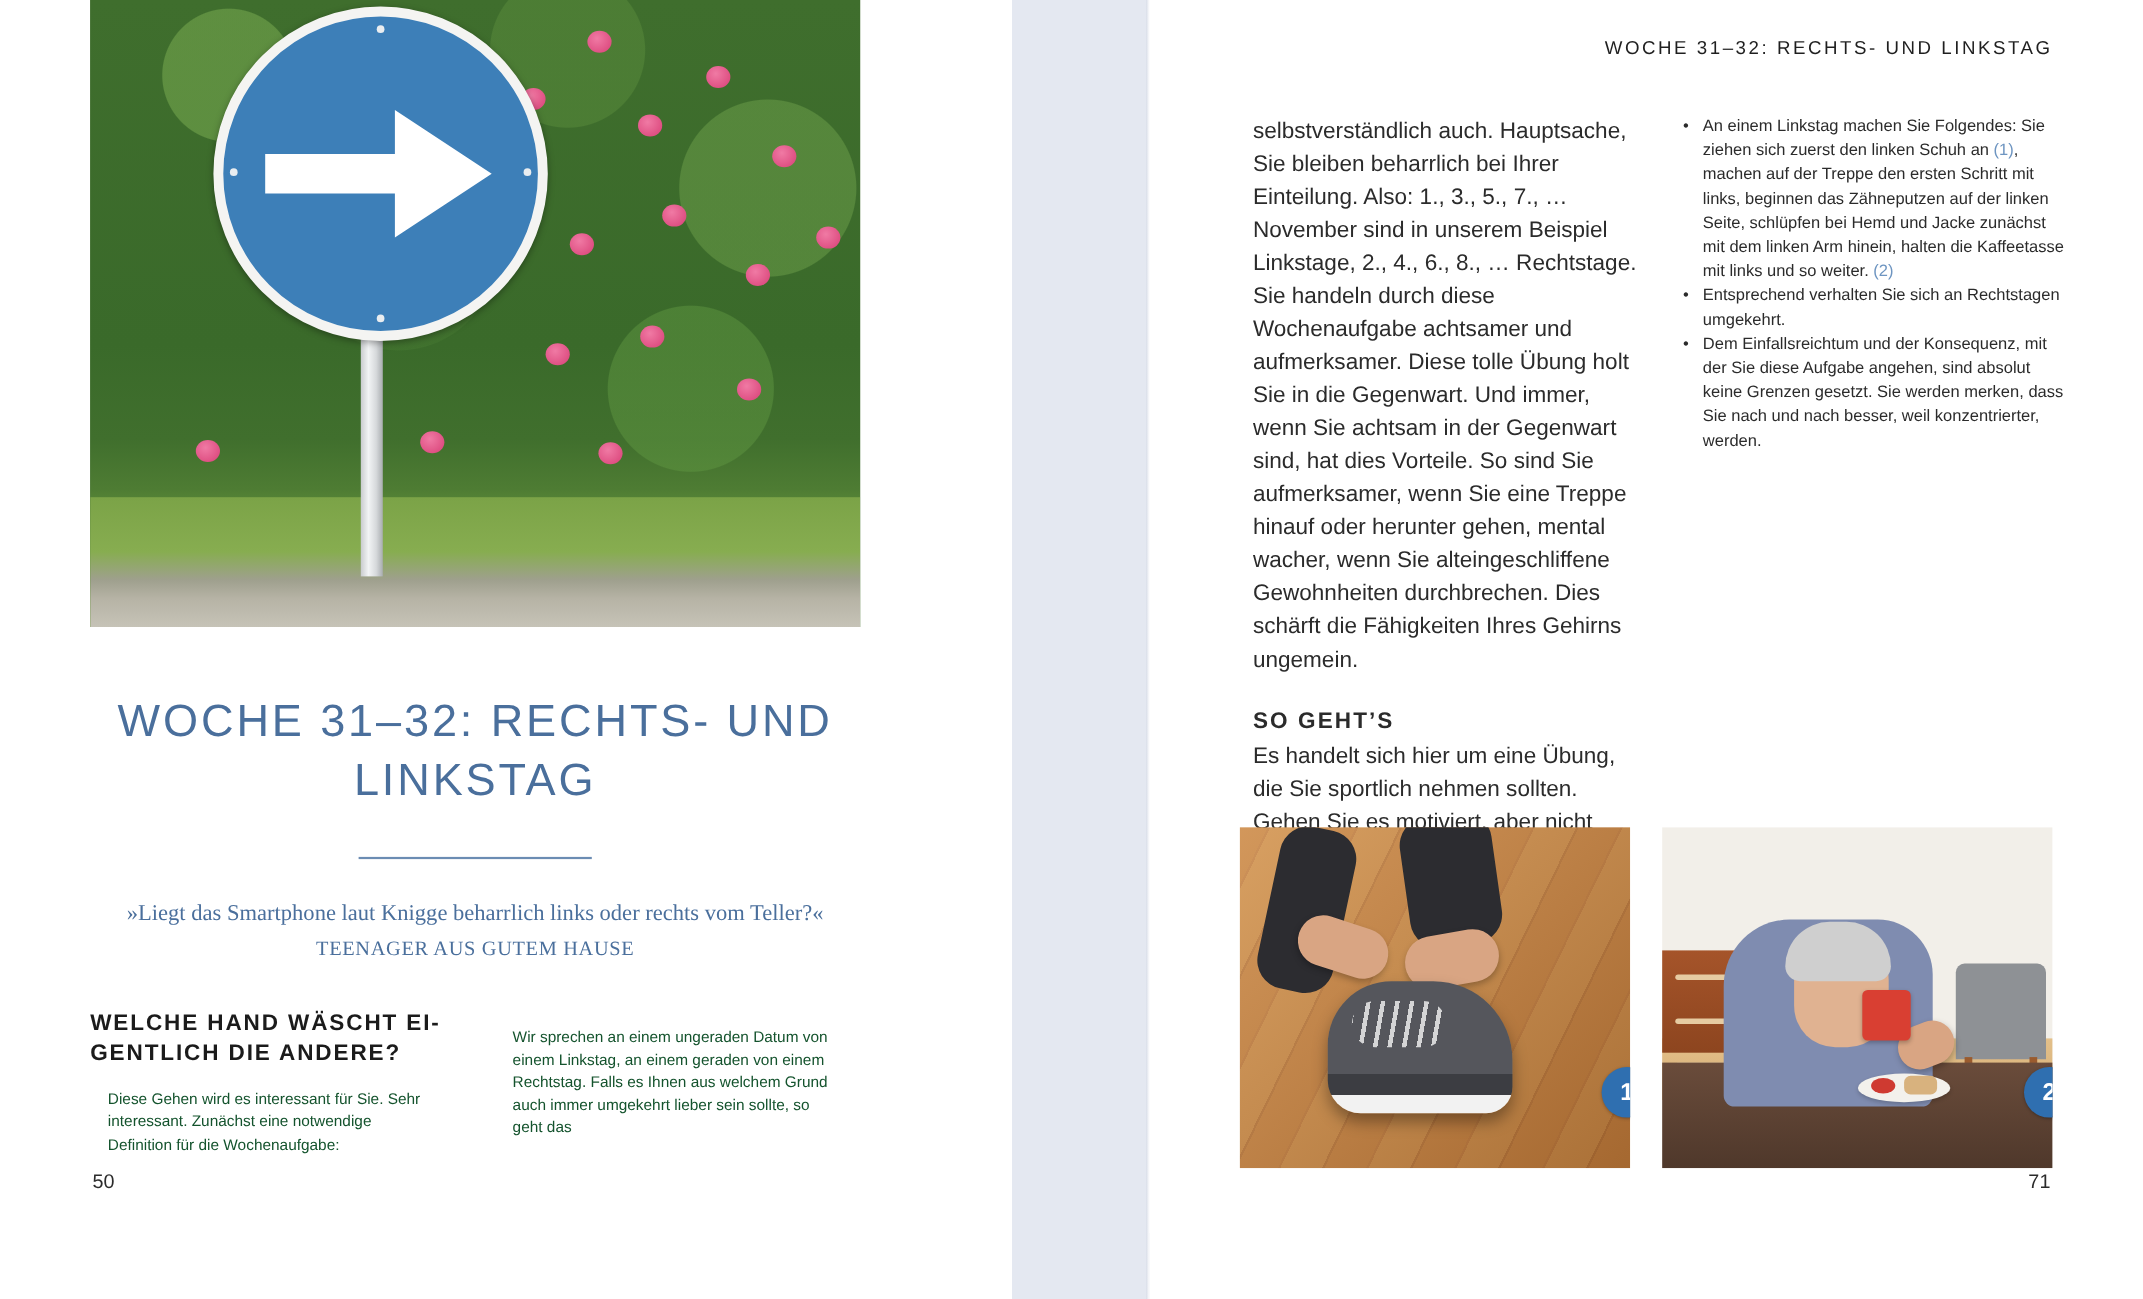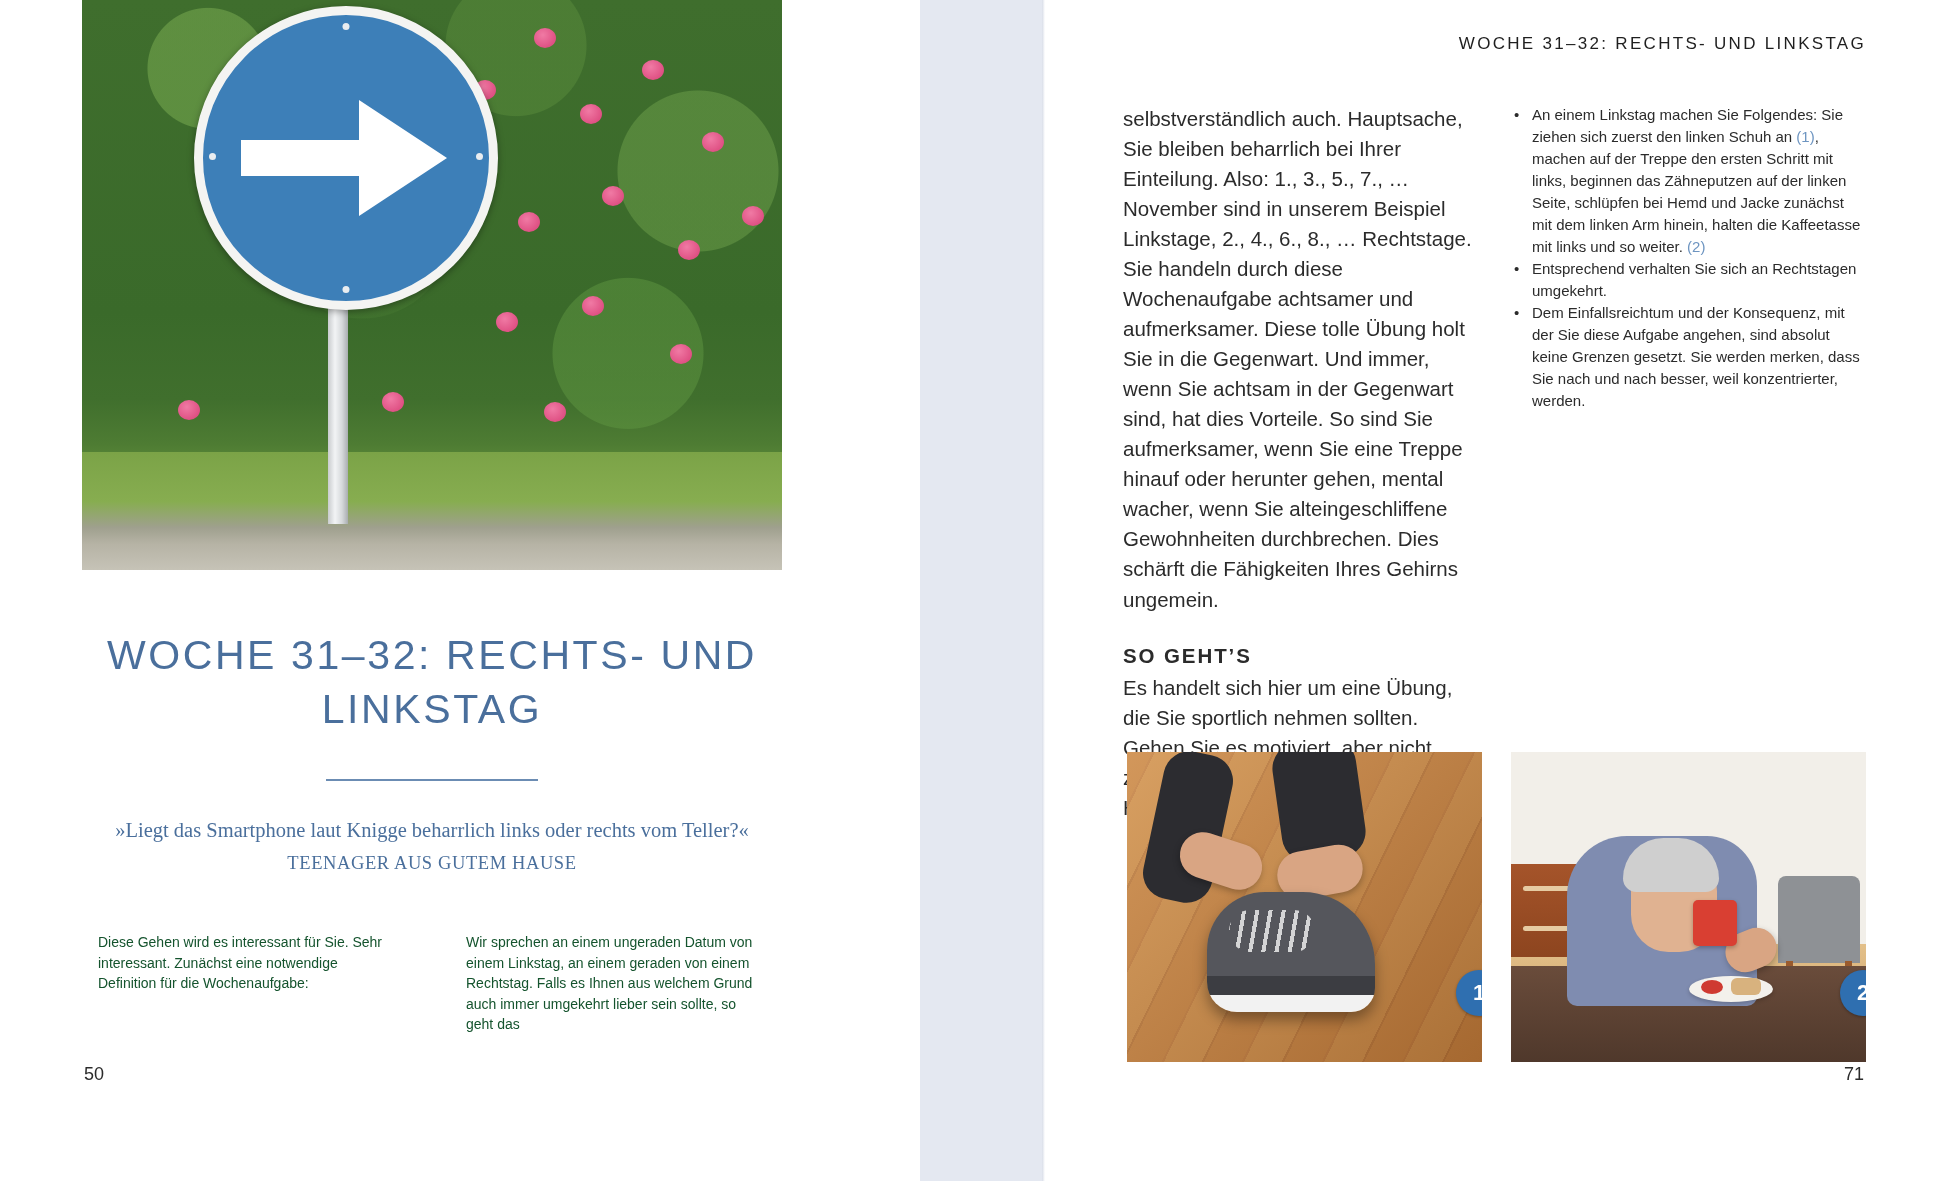--- a/index.html
+++ b/index.html
@@ -70,21 +70,21 @@
   .body-txt{color:#14532d;font-size:14px;line-height:1.47;margin:16px;}
   .folio{position:absolute;bottom:36px;font-size:18px;color:#2b2b2b;}
   .folio-left{left:84px;}
   .folio-right{right:84px;}
 
   
   .runhead{
     position:absolute;right:82px;top:34px;
     font-size:17px;letter-spacing:2.3px;color:#1f1f1f;text-align:right;
   }
-  .rp-cols{position:absolute;left:78px;top:104px;width:739px;display:flex;gap:39px;}
+  .rp-cols{position:absolute;left:94px;top:104px;width:739px;display:flex;gap:39px;}
   .rp-col{width:350px;}
   .rp-col p{margin:0;color:#2b2b2b;font-size:20.5px;line-height:1.465;}
   .sogehts{color:#5b81ad;font-size:20px;letter-spacing:1.9px;font-weight:700;margin:26px 0 2px 0 !important;}
   .ref{color:#6e95c1;}
   ul.bullets{margin:0;padding:0;list-style:none;}
   ul.bullets li{position:relative;padding-left:20px;color:#2b2b2b;font-size:15px;line-height:1.465;}
   ul.bullets li:before{content:"\2022";position:absolute;left:2px;top:0;color:#2b2b2b;}
 
   
   .ph{position:absolute;width:355px;height:310px;overflow:hidden;}
@@ -181,20 +181,21 @@
     <div class="chapter-title">WOCHE 31–32: RECHTS- UND LINKSTAG</div>
     <div class="rule"></div>
 
     <div class="quote">
       <span>»Liegt das Smartphone laut Knigge beharrlich links oder rechts vom Teller?«</span>
       <span class="attrib">TEENAGER AUS GUTEM HAUSE</span>
     </div>
 
     <div class="lp-cols">
       <div class="lp-col">
+        <p class="sub-head">WELCHE HAND WÄSCHT EI-GENTLICH DIE ANDERE?</p>
         <p class="body-txt">Diese Gehen wird es interessant für Sie. Sehr interessant. Zunächst eine notwendige Definition für die Wochenaufgabe:</p>
       </div>
       <div class="lp-col">
         <p class="body-txt">Wir sprechen an einem ungeraden Datum von einem Linkstag, an einem geraden von einem Rechtstag. Falls es Ihnen aus welchem Grund auch immer umgekehrt lieber sein sollte, so geht das</p>
       </div>
     </div>
 
     <div class="folio folio-left">50</div>
   </div>
 

